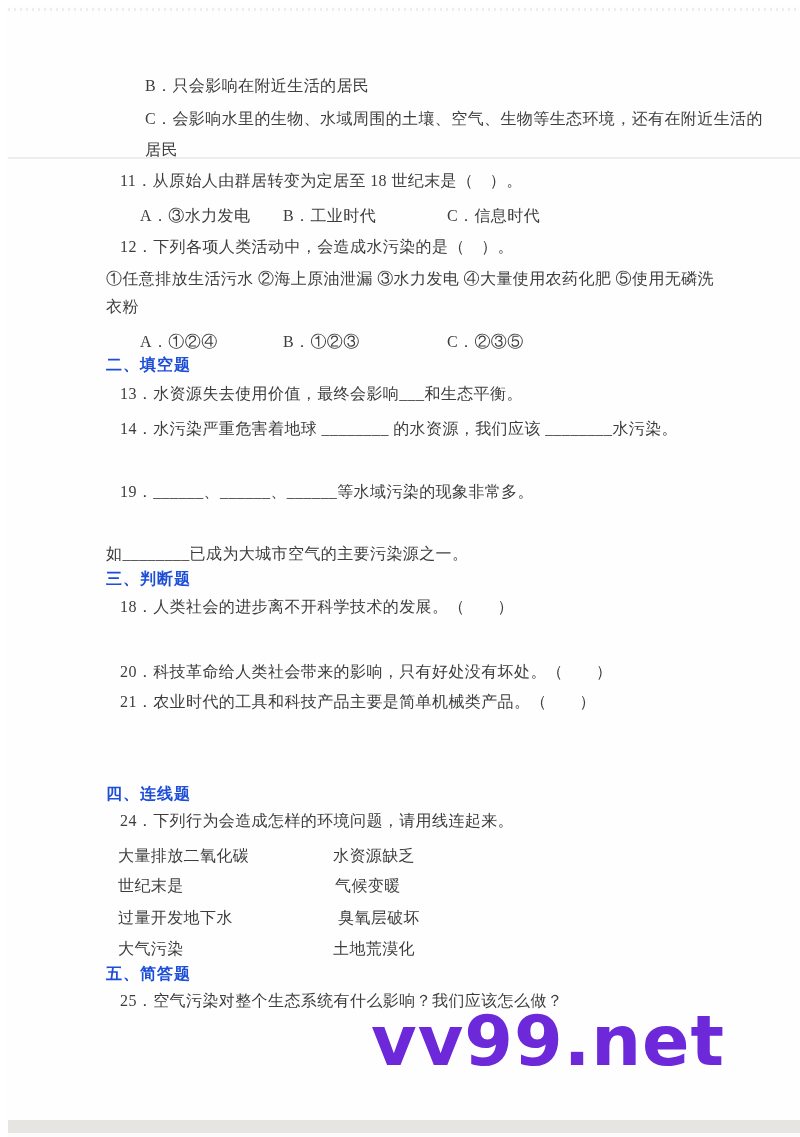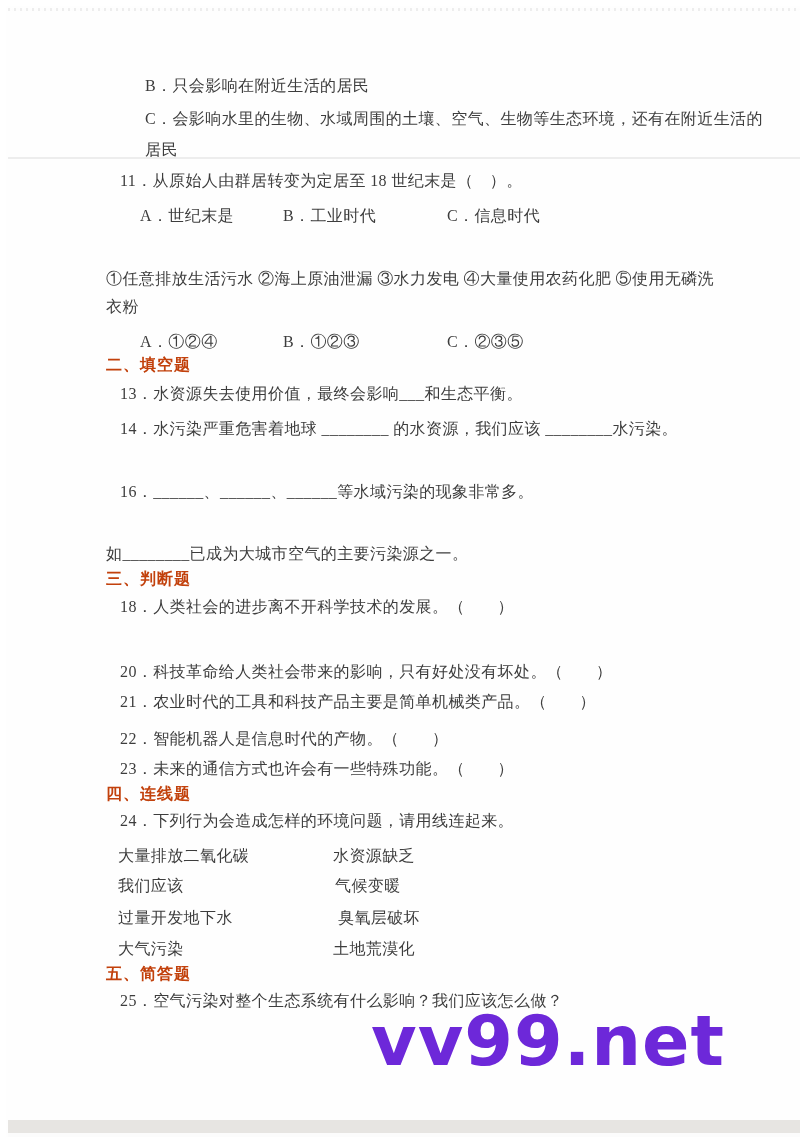--- a/index.html
+++ b/index.html
@@ -23,21 +23,21 @@
     letter-spacing: 0.4px;
     white-space: nowrap;
   }
   .q    { left: 112px; }
   .cont { left: 98px; text-align: right; }
   .opt  { left: 137px; }
   .heading {
     left: 98px;
     font-family: "Liberation Sans", "DejaVu Sans", sans-serif;
     font-weight: bold;
-    color: #c2410c;
+    color: #1d4ed8;
     letter-spacing: 1px;
   }
   .abs-span { position: absolute; }
   .watermark {
     position: absolute;
     left: 363px; top: 992px;
     font-family: "DejaVu Sans", sans-serif;
     font-weight: bold;
     font-size: 70px;
     letter-spacing: 1px;
@@ -85,55 +85,54 @@
   <div class="scan-hline"></div>
   <div class="scan-vline"></div>
   <div class="scan-mark"></div>
 
   <div class="line opt" style="top:69px">B．只会影响在附近生活的居民</div>
   <div class="line opt" style="top:102px">C．会影响水里的生物、水域周围的土壤、空气、生物等生态环境，还有在附近生活的</div>
   <div class="line opt" style="top:133px">居民</div>
 
   <div class="line q" style="top:164px">11．从原始人由群居转变为定居至 18 世纪末是（　）。</div>
   <div class="line" style="top:197px; left:0; width:800px">
-    <span class="abs-span" style="left:130px">A．世纪末是</span>
+    <span class="abs-span" style="left:130px">A．③水力发电</span>
     <span class="abs-span" style="left:273px">B．工业时代</span>
     <span class="abs-span" style="left:437px">C．信息时代</span>
   </div>
 
+  <div class="line q" style="top:230px">12．下列各项人类活动中，会造成水污染的是（　）。</div>
   <div class="line cont" style="top:262px">①任意排放生活污水 ②海上原油泄漏 ③水力发电 ④大量使用农药化肥 ⑤使用无磷洗</div>
   <div class="line cont" style="top:290px">衣粉</div>
   <div class="line" style="top:323px; left:0; width:800px">
     <span class="abs-span" style="left:130px">A．①②④</span>
     <span class="abs-span" style="left:273px">B．①②③</span>
     <span class="abs-span" style="left:437px">C．②③⑤</span>
   </div>
 
   <div class="line heading" style="top:348px">二、填空题</div>
   <div class="line q" style="top:377px">13．水资源失去使用价值，最终会影响___和生态平衡。</div>
   <div class="line q" style="top:412px">14．水污染严重危害着地球 ________ 的水资源，我们应该 ________水污染。</div>
-  <div class="line q" style="top:475px">16．______、______、______等水域污染的现象非常多。</div>
+  <div class="line q" style="top:475px">19．______、______、______等水域污染的现象非常多。</div>
   <div class="line cont" style="top:537px">如________已成为大城市空气的主要污染源之一。</div>
 
   <div class="line heading" style="top:562px">三、判断题</div>
   <div class="line q" style="top:590px">18．人类社会的进步离不开科学技术的发展。（　　）</div>
   <div class="line q" style="top:655px">20．科技革命给人类社会带来的影响，只有好处没有坏处。（　　）</div>
   <div class="line q" style="top:685px">21．农业时代的工具和科技产品主要是简单机械类产品。（　　）</div>
-  <div class="line q" style="top:722px">22．智能机器人是信息时代的产物。（　　）</div>
-  <div class="line q" style="top:752px">23．未来的通信方式也许会有一些特殊功能。（　　）</div>
 
   <div class="line heading" style="top:777px">四、连线题</div>
   <div class="line q" style="top:804px">24．下列行为会造成怎样的环境问题，请用线连起来。</div>
 
   <div class="line" style="top:837px; left:0; width:800px">
     <span class="abs-span" style="left:108px">大量排放二氧化碳</span>
     <span class="abs-span" style="left:323px">水资源缺乏</span>
   </div>
   <div class="line" style="top:867px; left:0; width:800px">
-    <span class="abs-span" style="left:108px">我们应该</span>
+    <span class="abs-span" style="left:108px">世纪末是</span>
     <span class="abs-span" style="left:325px">气候变暖</span>
   </div>
   <div class="line" style="top:899px; left:0; width:800px">
     <span class="abs-span" style="left:108px">过量开发地下水</span>
     <span class="abs-span" style="left:328px">臭氧层破坏</span>
   </div>
   <div class="line" style="top:930px; left:0; width:800px">
     <span class="abs-span" style="left:108px">大气污染</span>
     <span class="abs-span" style="left:323px">土地荒漠化</span>
   </div>

